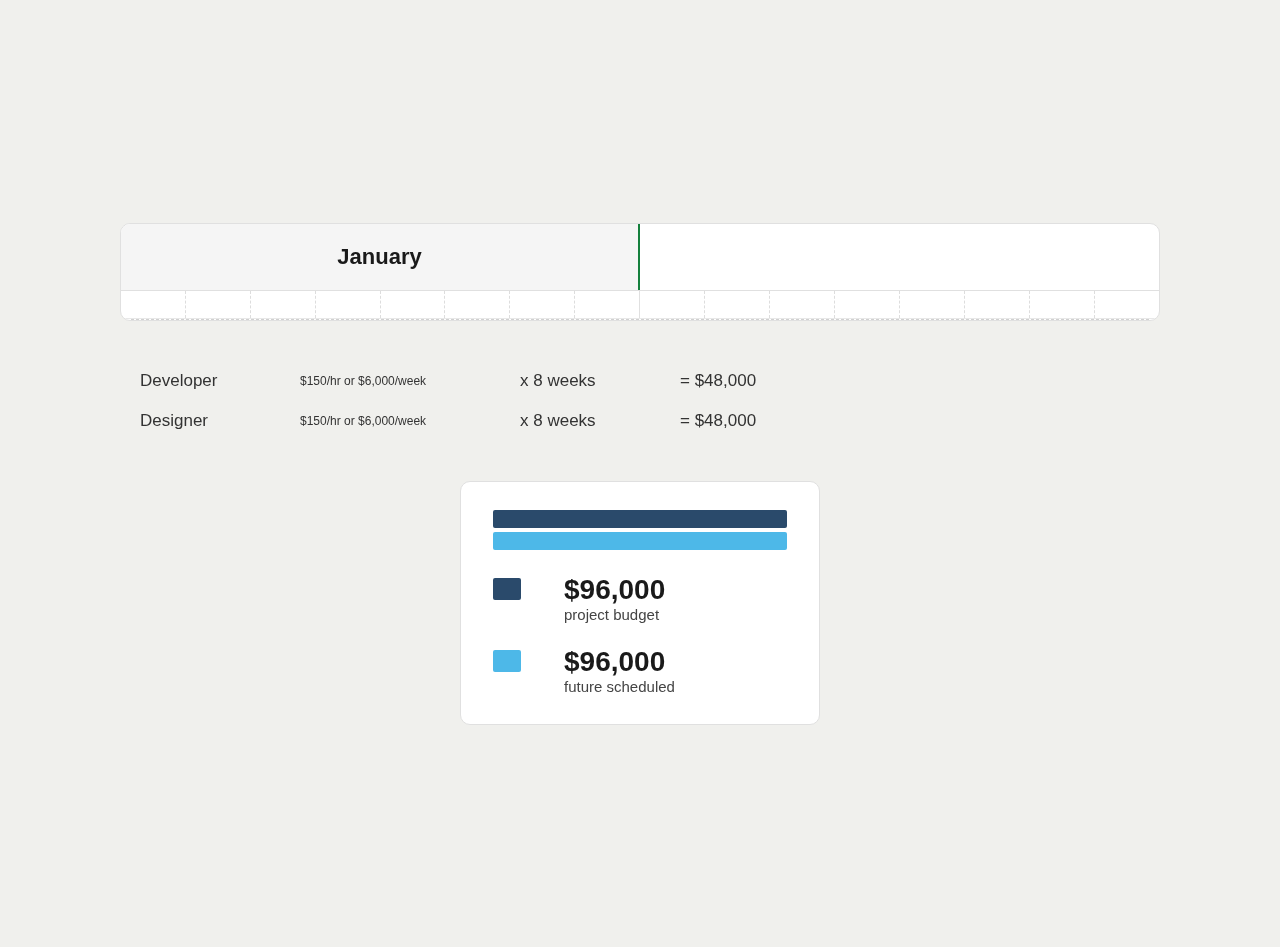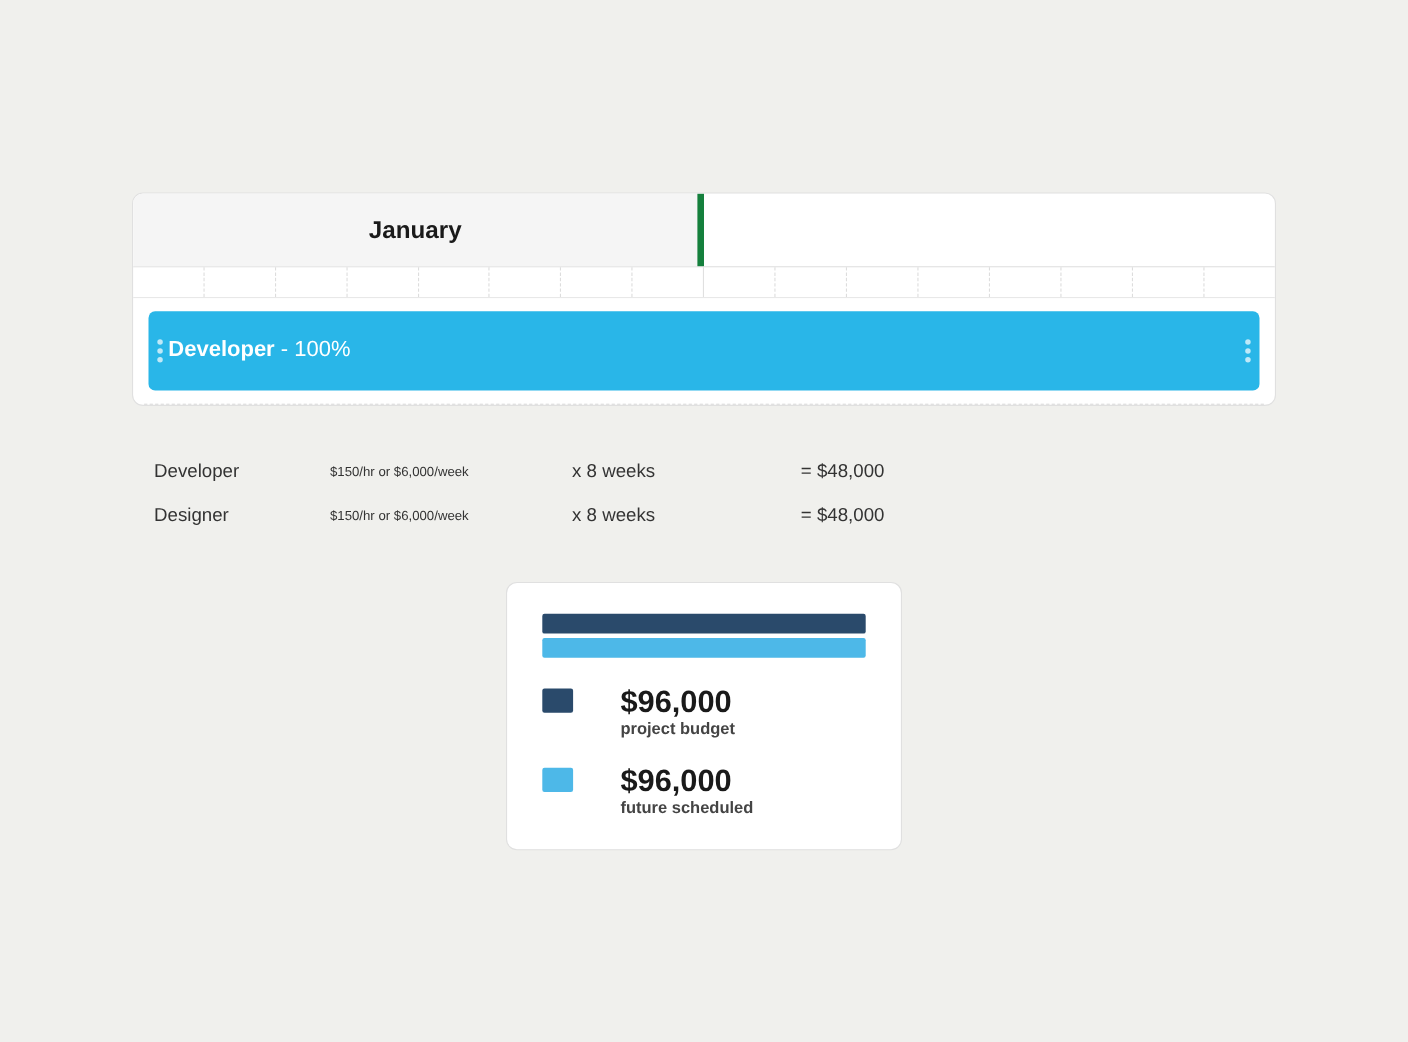--- a/index.html
+++ b/index.html
@@ -33,21 +33,21 @@
     
     .gantt-header {
       display: flex;
       border-bottom: 1px solid #e0e0e0;
     }
     .gantt-header-left {
       width: 50%;
       background: #f5f5f5;
       padding: 20px;
       text-align: center;
-      border-right: 6px solid #15803d;
+      border-right: 2px solid #15803d;
     }
     .gantt-header-right {
       width: 50%;
       background: #f5f5f5;
       padding: 20px;
       text-align: center;
     }
     .month-label {
       font-size: 22px;
       font-weight: 700;
@@ -156,21 +156,20 @@
     }
     .budget-weeks {
       width: 160px;
       font-size: 17px;
       color: #333;
     }
     .budget-total {
       width: 140px;
       font-size: 17px;
       color: #333;
-      margin-left: 48px;
     }
 
     
     .summary-card {
       background: white;
       border-radius: 10px;
       border: 1px solid #e0e0e0;
       padding: 28px 32px;
       width: 360px;
     }
@@ -215,21 +214,20 @@
     .summary-text-wrap {}
     .summary-amount {
       font-size: 28px;
       font-weight: 700;
       color: #1a1a1a;
       display: block;
     }
     .summary-label {
       font-size: 15px;
       color: #444;
-      font-weight: bold;
     }
   </style>
 </head>
 <body>
 
 <div class="page-container">
 
   <div class="gantt-container">
 
     <div class="gantt-header">
@@ -254,37 +252,20 @@
         <div class="tick"></div>
         <div class="tick"></div>
         <div class="tick"></div>
         <div class="tick"></div>
         <div class="tick"></div>
         <div class="tick"></div>
         <div class="tick"></div>
       </div>
     </div>
 
-    <div class="gantt-row-area">
-      <div class="gantt-bar">
-        <div class="bar-dots-left">
-          <div class="dot"></div>
-          <div class="dot"></div>
-          <div class="dot"></div>
-        </div>
-        <span class="gantt-bar-text">
-          <strong>Developer</strong><span> - 100%</span>
-        </span>
-        <div class="bar-dots-right">
-          <div class="dot"></div>
-          <div class="dot"></div>
-          <div class="dot"></div>
-        </div>
-      </div>
-    </div>
 
     <div class="gantt-divider"></div>
 
 
   </div>
 
   <div class="budget-table">
     <div class="budget-row">
       <div class="budget-role">Developer</div>
       <div class="budget-rate">$150/hr or $6,000/week</div>

